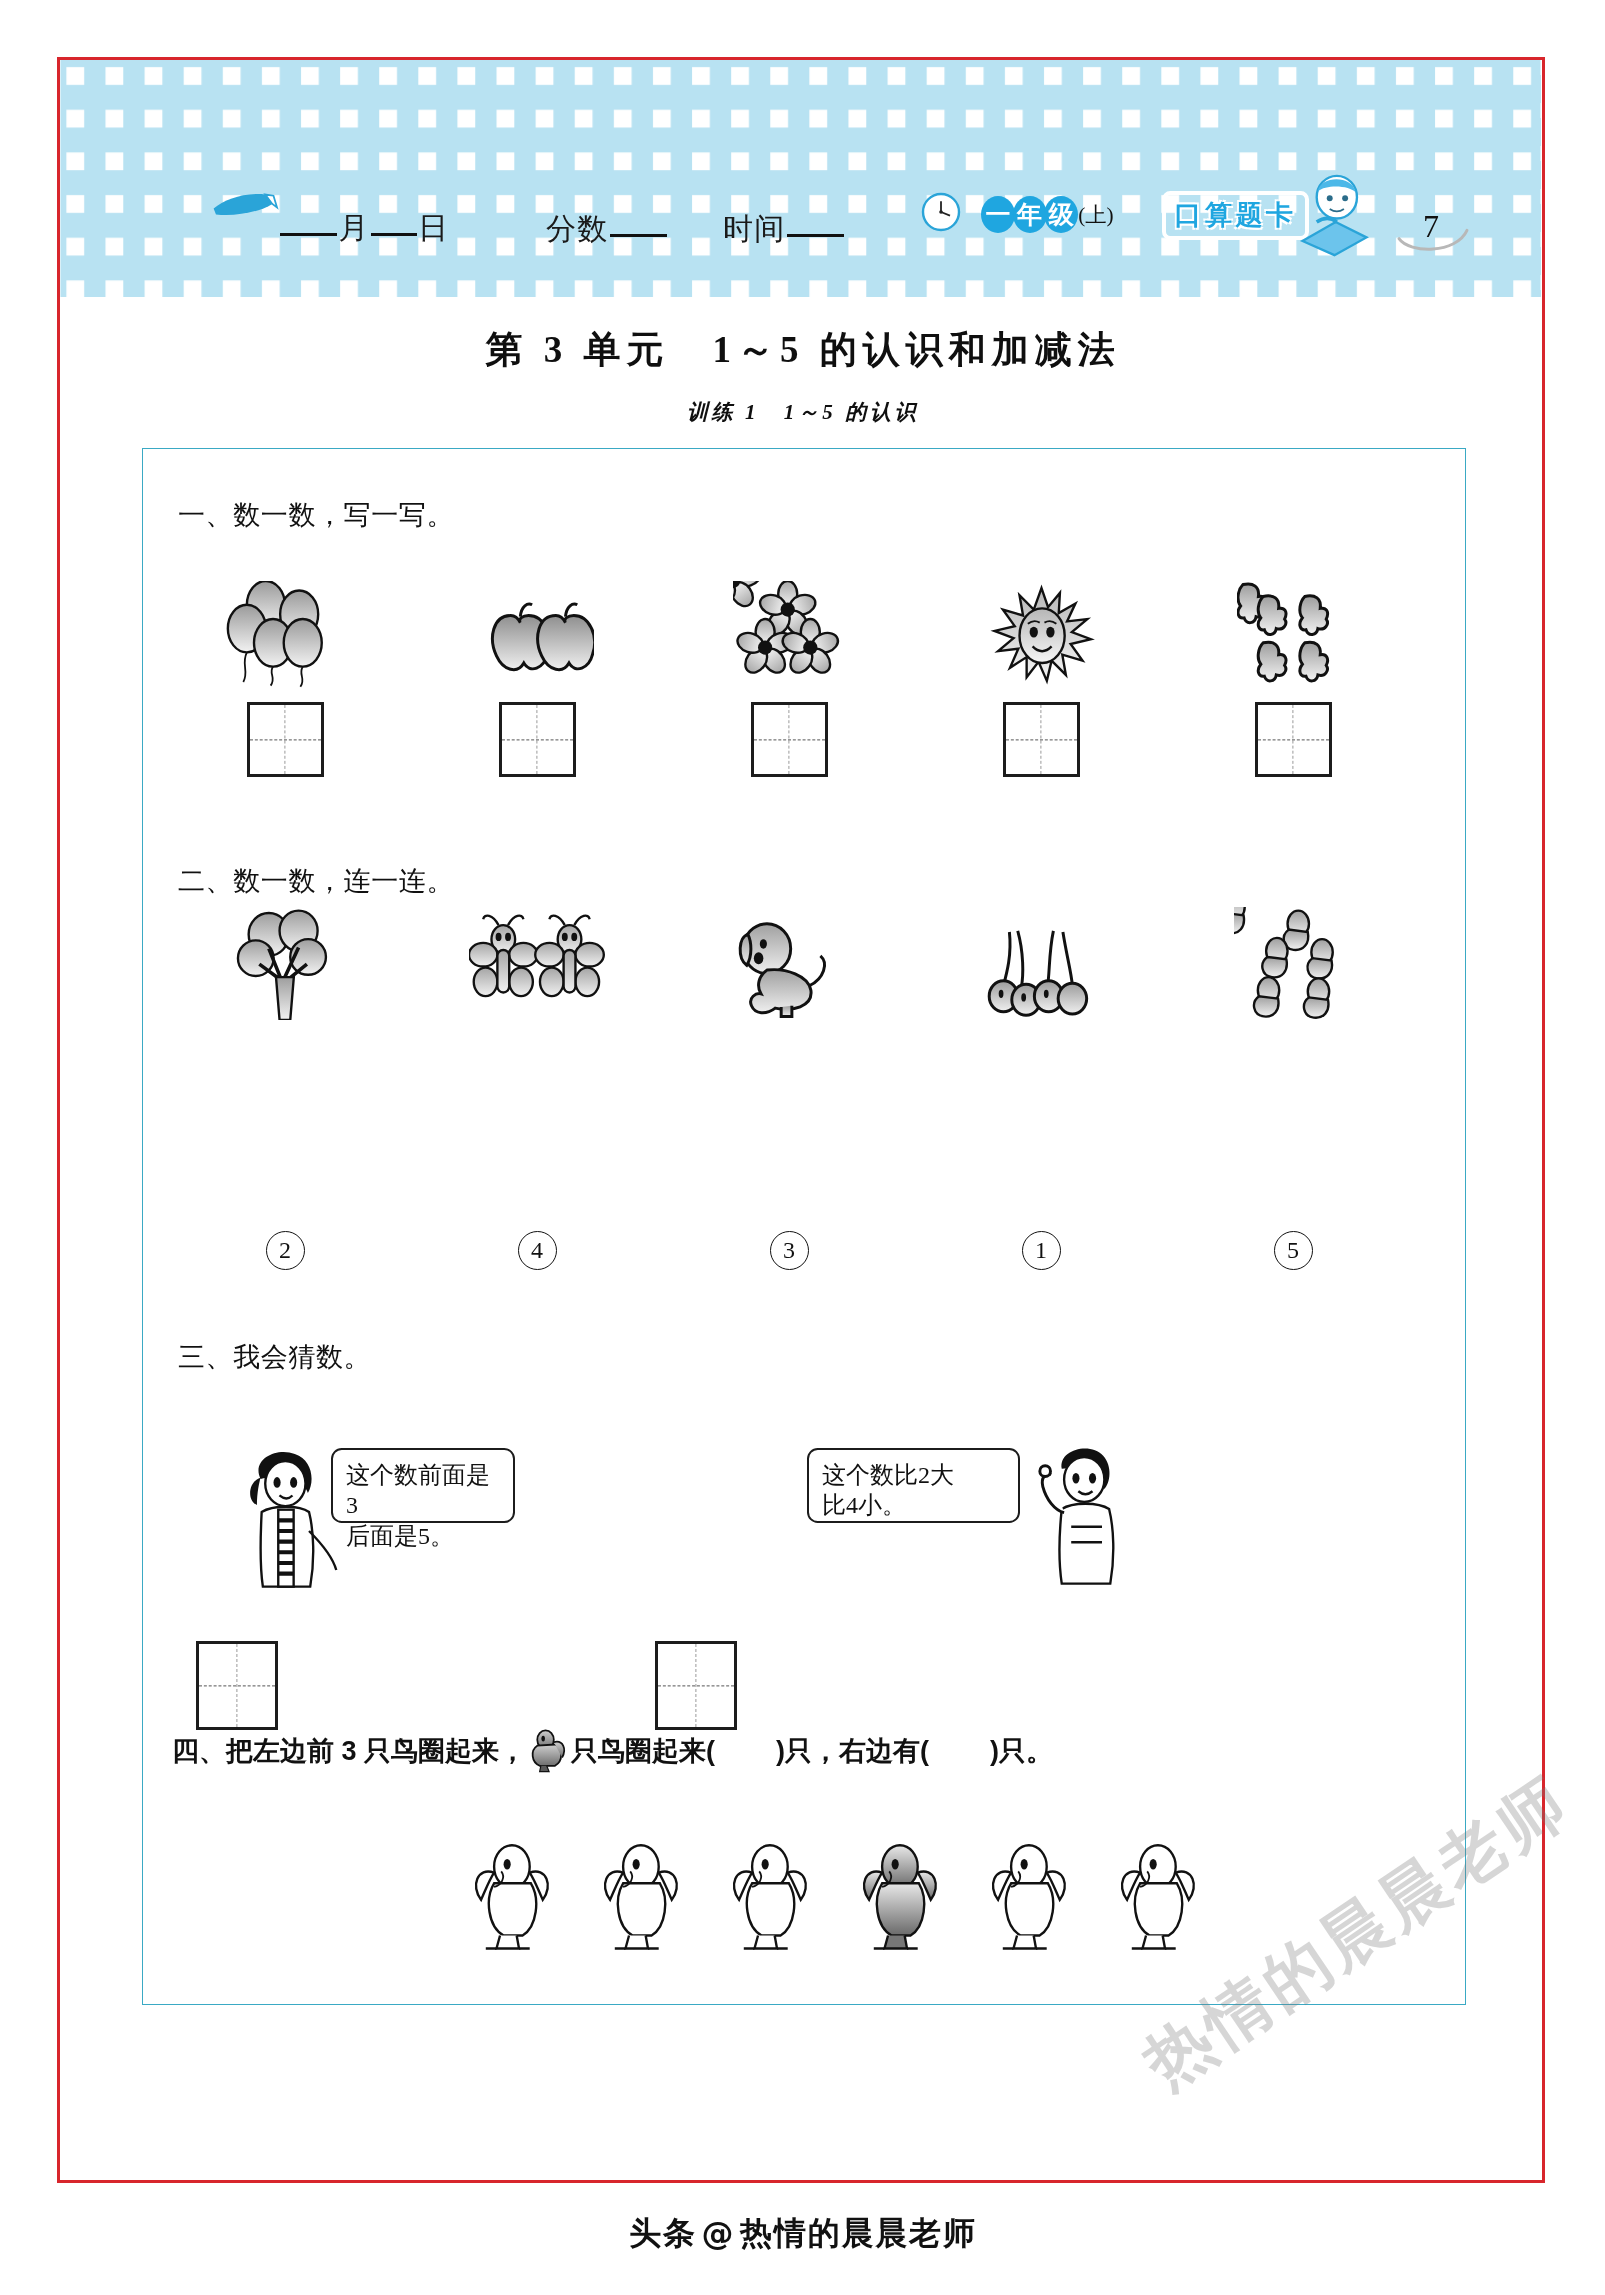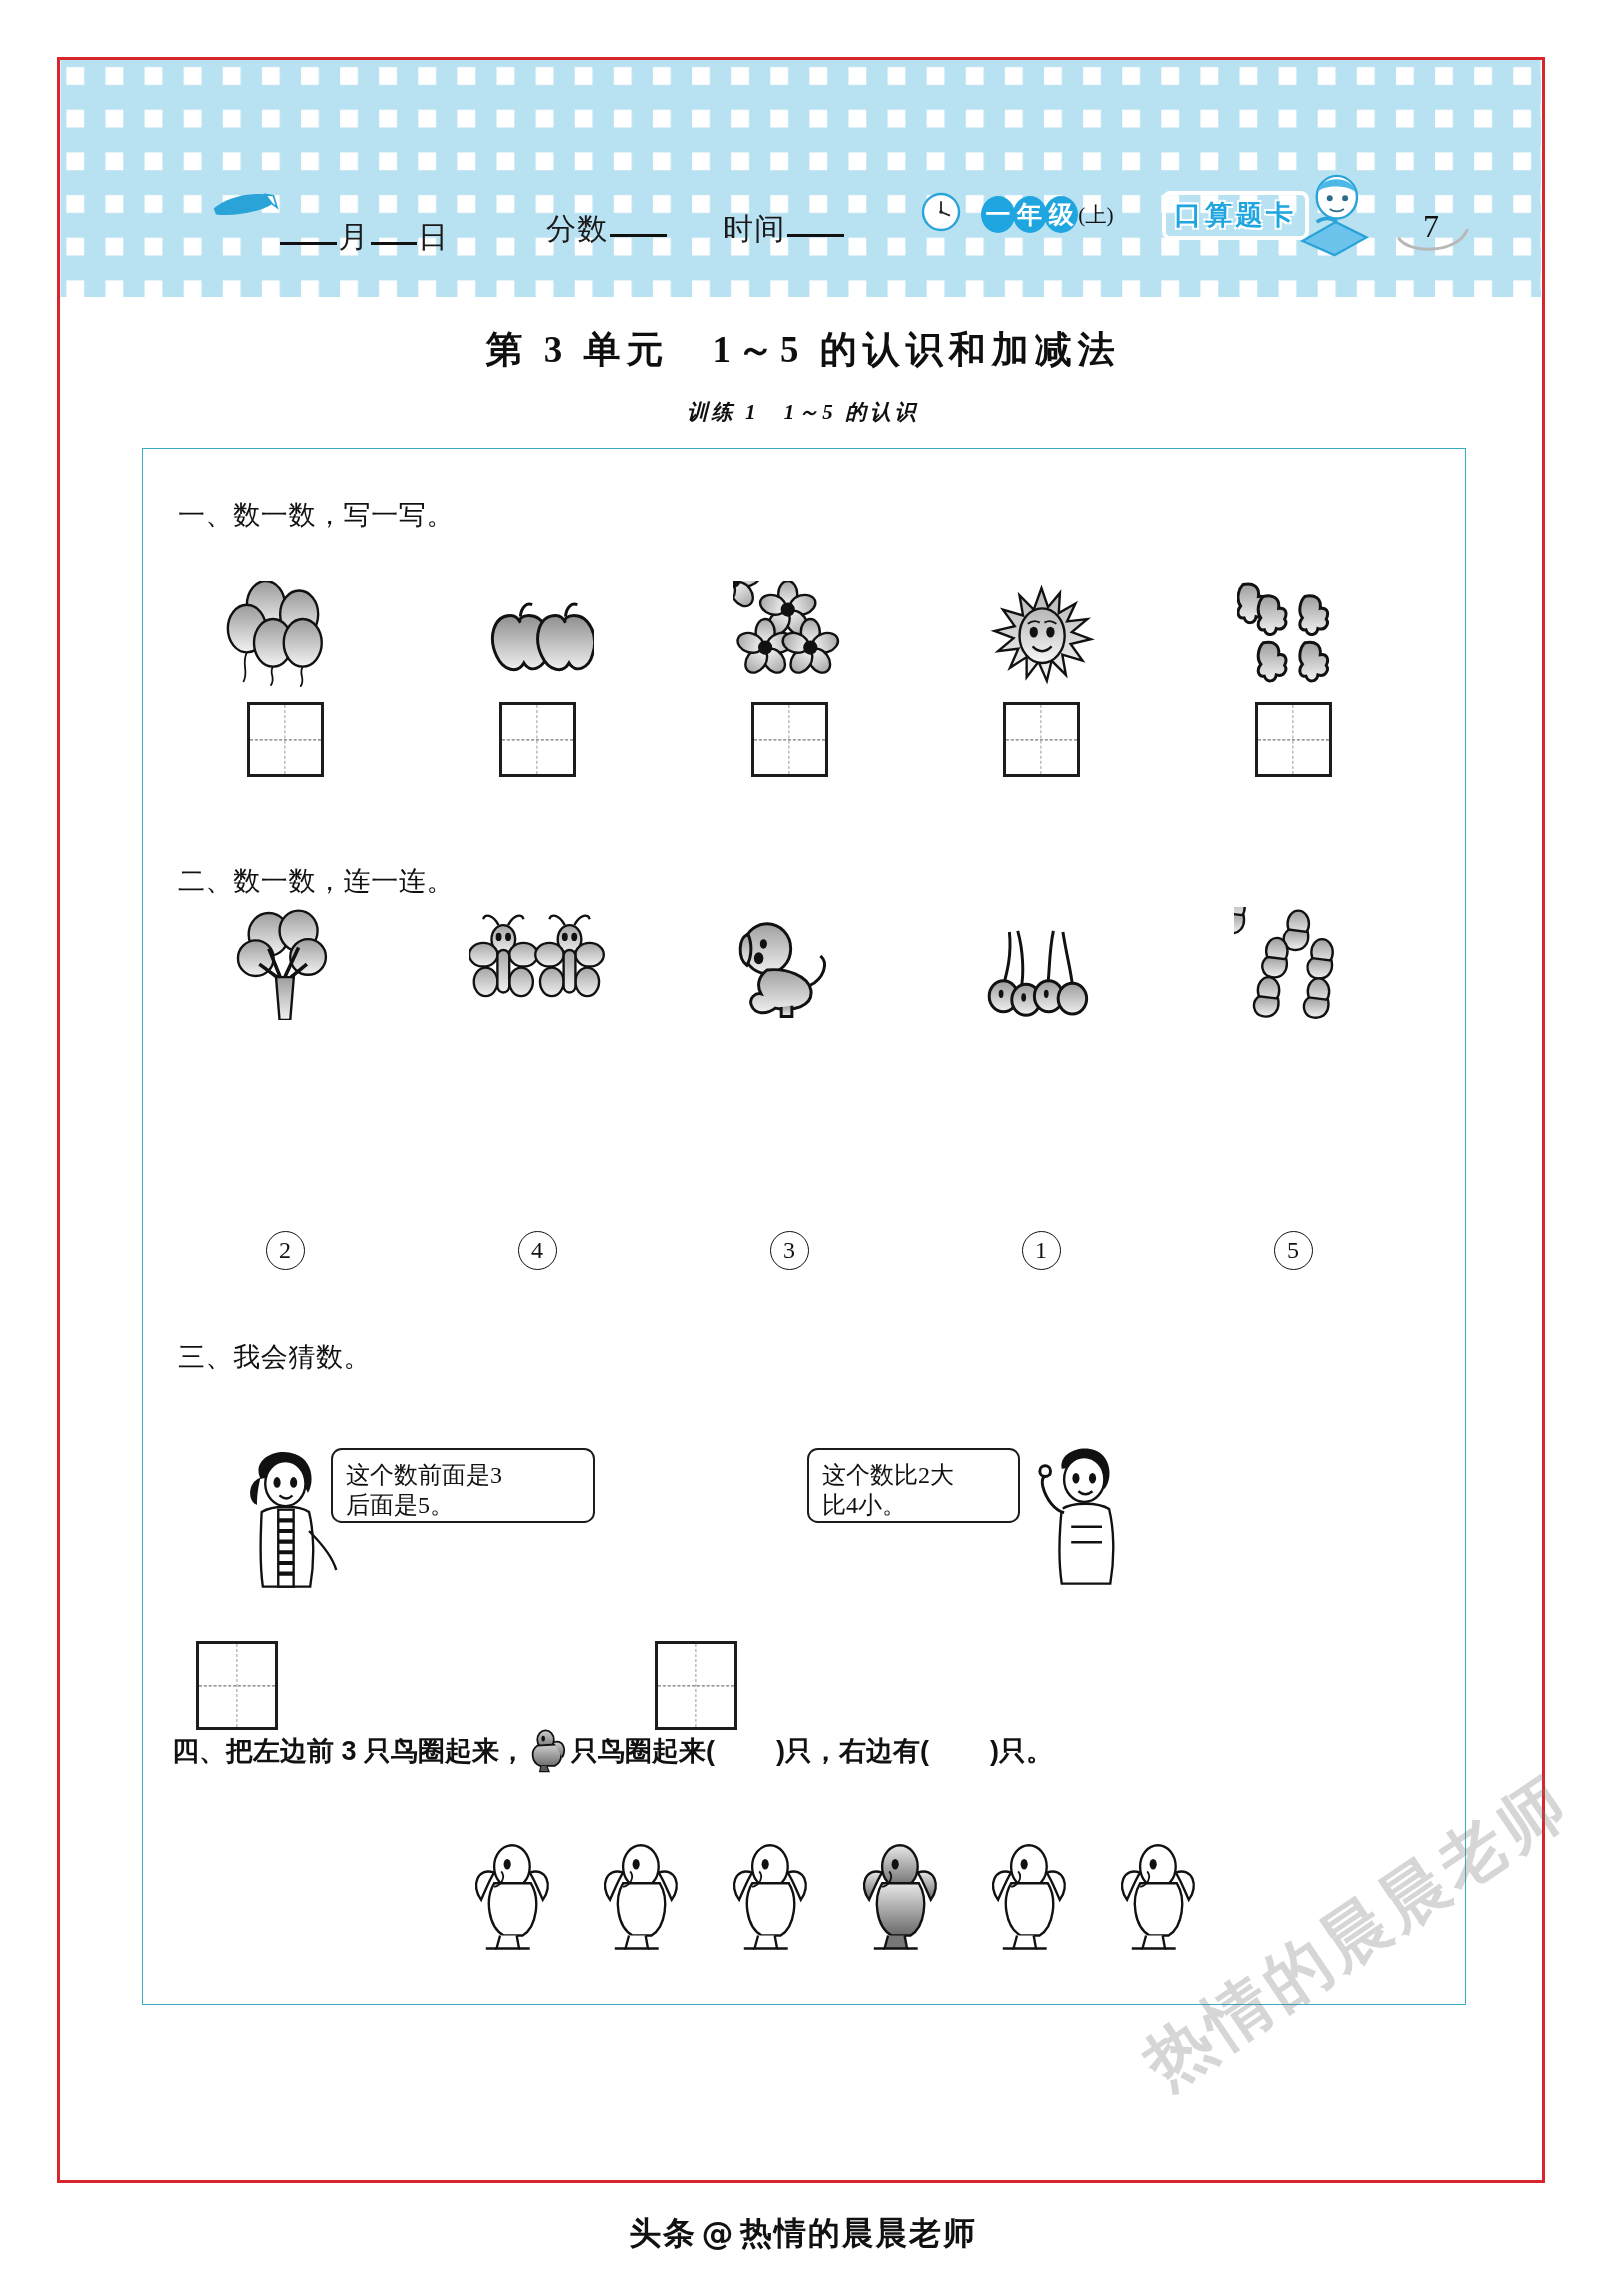--- a/index.html
+++ b/index.html
@@ -62,21 +62,21 @@
   }
   .hdr-line {
     position: absolute;
     z-index: 6;
     font-family: "Liberation Serif", "DejaVu Serif", serif;
     font-size: 30px;
     color: #1a1a1a;
     letter-spacing: 1.2px;
     white-space: nowrap;
   }
-  #date-line { left: 279px; top: 217px; }
+  #date-line { left: 279px; top: 208px; }
   #score-line { left: 546px; top: 209px; }
   #time-line  { left: 723px; top: 209px; }
 
   .blank-rule {
     display: inline-block;
     width: 57px;
     border-bottom: 3.6px solid #111;
     vertical-align: 2.4px;
     margin: 0 1.2px;
   }
@@ -326,21 +326,21 @@
     border-radius: 10.7px;
     background: #fff;
     padding: 9.5px 13px;
     font-family: "Liberation Serif", "DejaVu Serif", serif;
     font-size: 24px;
     line-height: 1.28;
     color: #111;
     white-space: pre-line;
     box-sizing: border-box;
   }
-  #bubble-1 { left: 135px; top: 37px; width: 264px; height: 75px; }
+  #bubble-1 { left: 135px; top: 37px; width: 184px; height: 75px; }
   #bubble-2 { left: 611px; top: 37px; width: 213px; height: 75px; }
 
   .kid-art { position: absolute; }
   #girl-art { left: 37px; top: 30px; width: 113px; height: 148px; }
   #boy-art  { left: 824px; top: 27px; width: 119px; height: 148px; }
 
   #q3-box-1 { position: absolute; left: 196px; top: 1627px; }
   #q3-box-2 { position: absolute; left: 655px; top: 1627px; }
 
   

